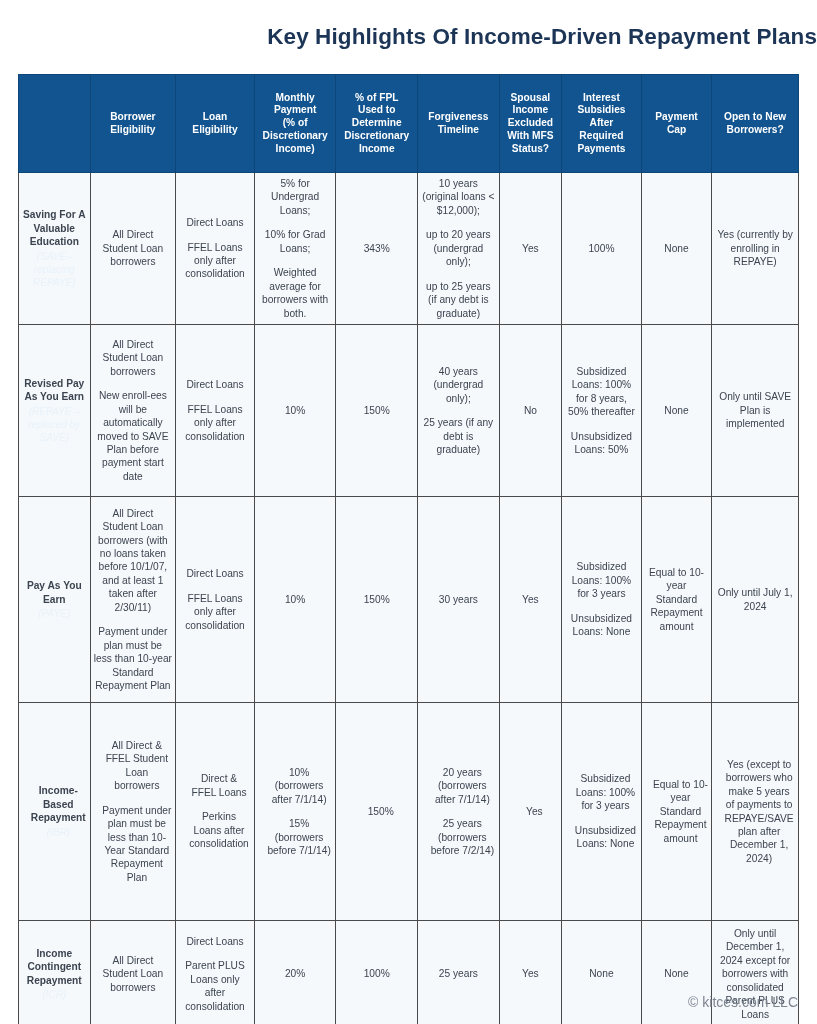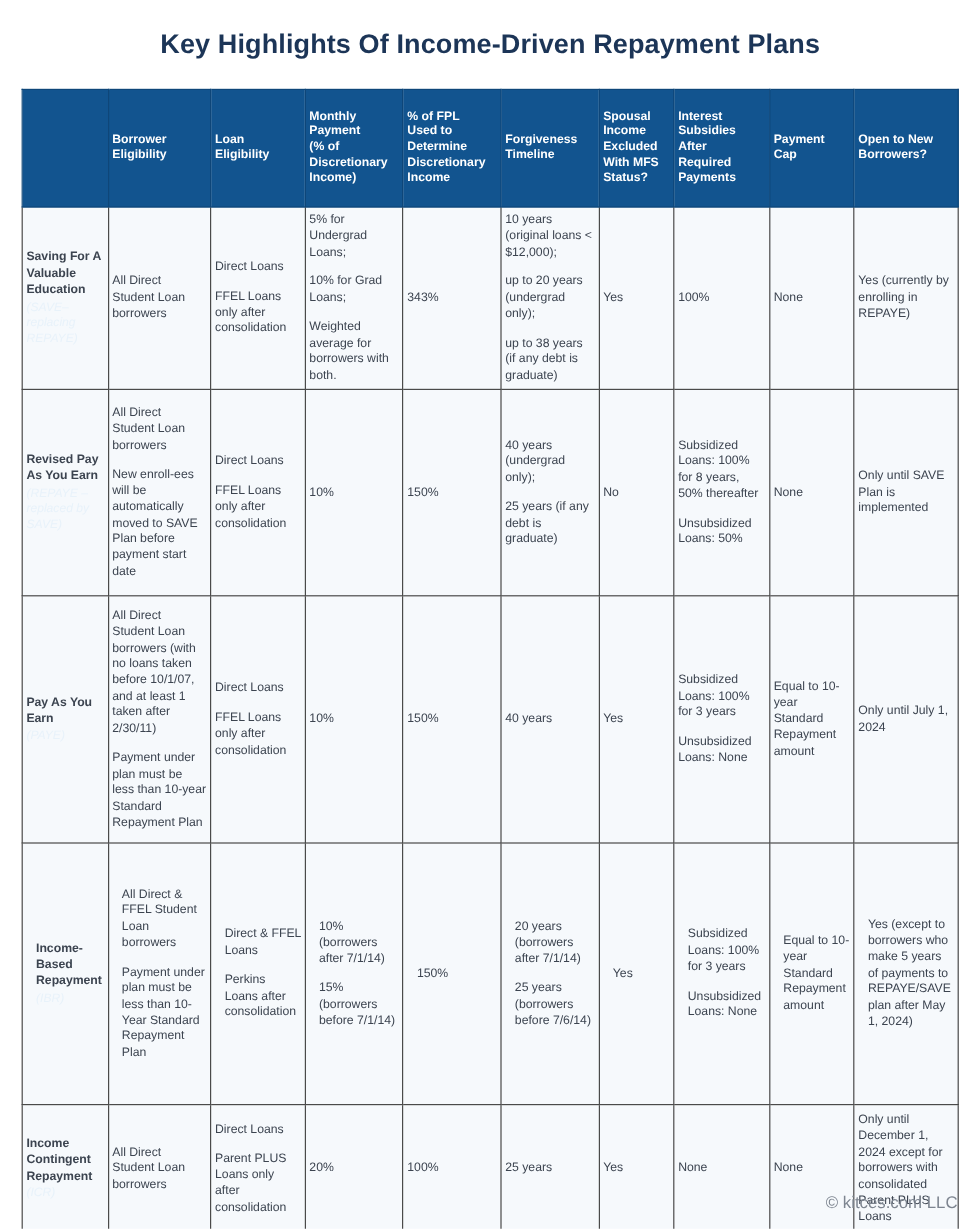--- a/index.html
+++ b/index.html
@@ -14,21 +14,21 @@
     color: #3c4450;
     overflow: hidden;
   }
   .page {
     position: relative;
     width: 817px;
     height: 1024px;
     box-sizing: border-box;
   }
   .title {
-    text-align: center;
+    text-align: right;
     font-size: 22.5px;
     font-weight: bold;
     color: #1c3557;
     letter-spacing: 0.1px;
     padding-top: 23px;
     padding-bottom: 0;
     line-height: 1.2;
   }
   .table-wrap {
     position: absolute;
@@ -37,21 +37,21 @@
     width: 781px;
   }
   table.grid {
     border-collapse: collapse;
     table-layout: fixed;
     width: 781px;
   }
   table.grid td, table.grid th {
     border: 1.5px solid #4a4a4a;
     vertical-align: middle;
-    text-align: left;
+    text-align: center;
     padding: 4px 3px;
     font-size: 10.2px;
     line-height: 1.32;
     color: #3c4450;
     background: #f6f9fc;
     word-wrap: break-word;
   }
   
   table.grid th {
     background: #12548f;
@@ -162,21 +162,21 @@
               <span class="para">5% for Undergrad Loans;</span>
               <span class="para">10% for Grad Loans;</span>
               <span class="para">Weighted average for borrowers with both.</span>
             </td>
             <td>
               <span class="para">343%</span>
             </td>
             <td>
               <span class="para">10 years (original loans &lt; $12,000);</span>
               <span class="para">up to 20 years (undergrad only);</span>
-              <span class="para">up to 38 years (if any debt is graduate)</span>
+              <span class="para">up to 25 years (if any debt is graduate)</span>
             </td>
             <td>
               <span class="para">Yes</span>
             </td>
             <td>
               <span class="para">100%</span>
             </td>
             <td>
               <span class="para">None</span>
             </td>
@@ -228,21 +228,21 @@
               <span class="para">Direct Loans</span>
               <span class="para">FFEL Loans only after consolidation</span>
             </td>
             <td>
               <span class="para">10%</span>
             </td>
             <td>
               <span class="para">150%</span>
             </td>
             <td>
-              <span class="para">40 years</span>
+              <span class="para">30 years</span>
             </td>
             <td>
               <span class="para">Yes</span>
             </td>
             <td>
               <span class="para">Subsidized Loans: 100% for 3 years</span>
               <span class="para">Unsubsidized Loans: None</span>
             </td>
             <td>
               <span class="para">Equal to 10-year Standard Repayment amount</span>
@@ -263,34 +263,34 @@
             </td>
             <td>
               <span class="para">10% (borrowers after 7/1/14)</span>
               <span class="para">15% (borrowers before 7/1/14)</span>
             </td>
             <td>
               <span class="para">150%</span>
             </td>
             <td>
               <span class="para">20 years (borrowers after 7/1/14)</span>
-              <span class="para">25 years (borrowers before 7/6/14)</span>
+              <span class="para">25 years (borrowers before 7/2/14)</span>
             </td>
             <td>
               <span class="para">Yes</span>
             </td>
             <td>
               <span class="para">Subsidized Loans: 100% for 3 years</span>
               <span class="para">Unsubsidized Loans: None</span>
             </td>
             <td>
               <span class="para">Equal to 10-year Standard Repayment amount</span>
             </td>
             <td>
-              <span class="para">Yes (except to borrowers who make 5 years of payments to REPAYE/SAVE plan after May 1, 2024)</span>
+              <span class="para">Yes (except to borrowers who make 5 years of payments to REPAYE/SAVE plan after December 1, 2024)</span>
             </td>
           </tr>
           <tr class="r5">
             <td class="plan"><span>Income Contingent Repayment</span><span class="alias">(ICR)</span></td>
             <td>
               <span class="para">All Direct Student Loan borrowers</span>
             </td>
             <td>
               <span class="para">Direct Loans</span>
               <span class="para">Parent PLUS Loans only after consolidation</span>

